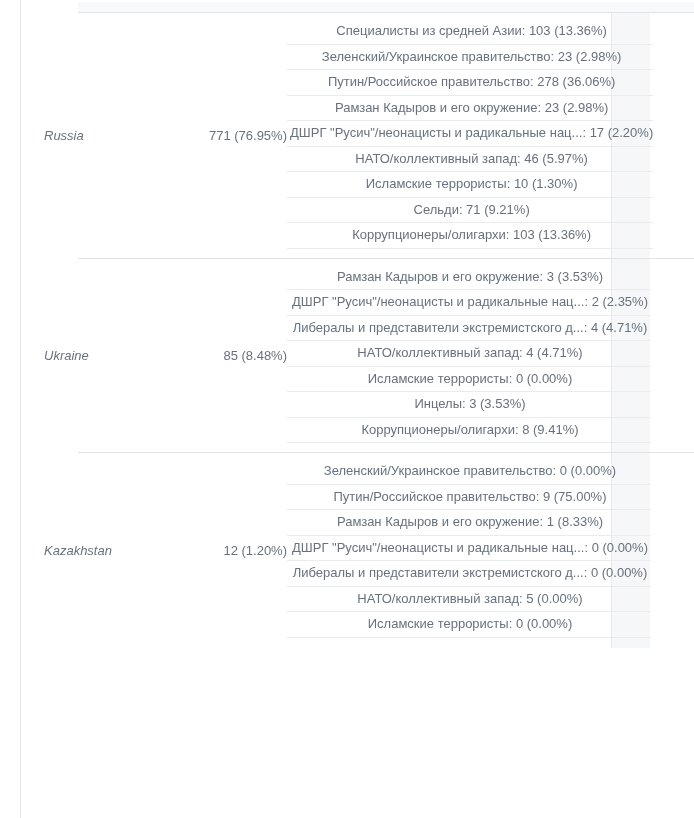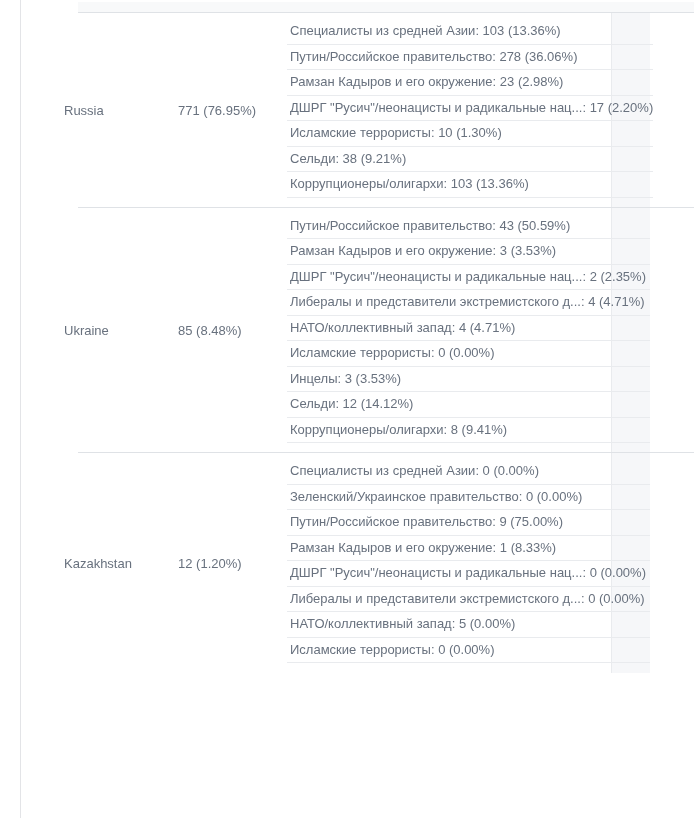--- a/index.html
+++ b/index.html
@@ -13,28 +13,28 @@
   .header-band{
     position:absolute;left:78px;right:0;top:2px;height:10px;
     background:#f8f9fa;border-bottom:1px solid #dfe2e6;
   }
   .blocks{position:absolute;left:0;right:0;top:13px;}
   .block{position:relative;display:flex;align-items:center;}
   .block::after{
     content:"";position:absolute;left:78px;right:0;bottom:0;height:1px;background:#dfe2e6;
   }
   .block:last-child::after{display:none;}
-  .cell-name{flex:0 0 178px;padding-left:64px;box-sizing:border-box;}
-  .cell-count{flex:0 0 109px;}
+  .cell-name{flex:0 0 178px;padding-left:44px;box-sizing:border-box;font-style:italic;}
+  .cell-count{flex:0 0 109px;text-align:right;}
   .cell-categories{flex:0 0 363px;position:relative;align-self:stretch;}
   .strip{
     position:absolute;top:0;bottom:0;left:324px;width:39px;
     background:#f6f7f9;border-left:1px solid #e9ebee;box-sizing:border-box;z-index:0;
   }
-  .cat-rows{position:relative;z-index:1;padding-top:6px;padding-bottom:10px;}
+  .cat-rows{position:relative;z-index:1;padding-top:6px;padding-bottom:10px;text-align:center;}
   .cat-row{
     height:25.5px;line-height:24.5px;box-sizing:border-box;
     border-bottom:1px solid #e9ebee;white-space:nowrap;
     padding-left:3px;overflow:visible;
   }
 </style>
 </head>
 <body>
 
 <div class="panel">
@@ -42,75 +42,74 @@
   <div class="header-band"></div>
   <div class="blocks" id="blocks">
   <div class="block">
     <div class="cell-name">Russia</div>
     <div class="cell-count">771 (76.95%)</div>
     <div class="cell-categories">
       <div class="strip"></div>
       <div class="cat-rows">
   <div class="cat-row">Специалисты из средней Азии: 103 (13.36%)</div>
 
+  <div class="cat-row">Зеленский/Украинское правительство: 23 (2.98%)</div>
 
   <div class="cat-row">Путин/Российское правительство: 278 (36.06%)</div>
 
   <div class="cat-row">Рамзан Кадыров и его окружение: 23 (2.98%)</div>
 
   <div class="cat-row">ДШРГ "Русич"/неонацисты и радикальные нац...: 17 (2.20%)</div>
 
 
+  <div class="cat-row">НАТО/коллективный запад: 46 (5.97%)</div>
 
   <div class="cat-row">Исламские террористы: 10 (1.30%)</div>
 
 
-  <div class="cat-row">Сельди: 38 (9.21%)</div>
+  <div class="cat-row">Сельди: 71 (9.21%)</div>
 
   <div class="cat-row">Коррупционеры/олигархи: 103 (13.36%)</div>
 </div>
     </div>
   </div>
 
   <div class="block">
     <div class="cell-name">Ukraine</div>
     <div class="cell-count">85 (8.48%)</div>
     <div class="cell-categories">
       <div class="strip"></div>
       <div class="cat-rows">
 
 
-  <div class="cat-row">Путин/Российское правительство: 43 (50.59%)</div>
 
   <div class="cat-row">Рамзан Кадыров и его окружение: 3 (3.53%)</div>
 
   <div class="cat-row">ДШРГ "Русич"/неонацисты и радикальные нац...: 2 (2.35%)</div>
 
   <div class="cat-row">Либералы и представители экстремистского д...: 4 (4.71%)</div>
 
   <div class="cat-row">НАТО/коллективный запад: 4 (4.71%)</div>
 
   <div class="cat-row">Исламские террористы: 0 (0.00%)</div>
 
   <div class="cat-row">Инцелы: 3 (3.53%)</div>
 
-  <div class="cat-row">Сельди: 12 (14.12%)</div>
 
   <div class="cat-row">Коррупционеры/олигархи: 8 (9.41%)</div>
 </div>
     </div>
   </div>
 
   <div class="block">
     <div class="cell-name">Kazakhstan</div>
     <div class="cell-count">12 (1.20%)</div>
     <div class="cell-categories">
       <div class="strip"></div>
       <div class="cat-rows">
-  <div class="cat-row">Специалисты из средней Азии: 0 (0.00%)</div>
 
   <div class="cat-row">Зеленский/Украинское правительство: 0 (0.00%)</div>
 
   <div class="cat-row">Путин/Российское правительство: 9 (75.00%)</div>
 
   <div class="cat-row">Рамзан Кадыров и его окружение: 1 (8.33%)</div>
 
   <div class="cat-row">ДШРГ "Русич"/неонацисты и радикальные нац...: 0 (0.00%)</div>
 
   <div class="cat-row">Либералы и представители экстремистского д...: 0 (0.00%)</div>

